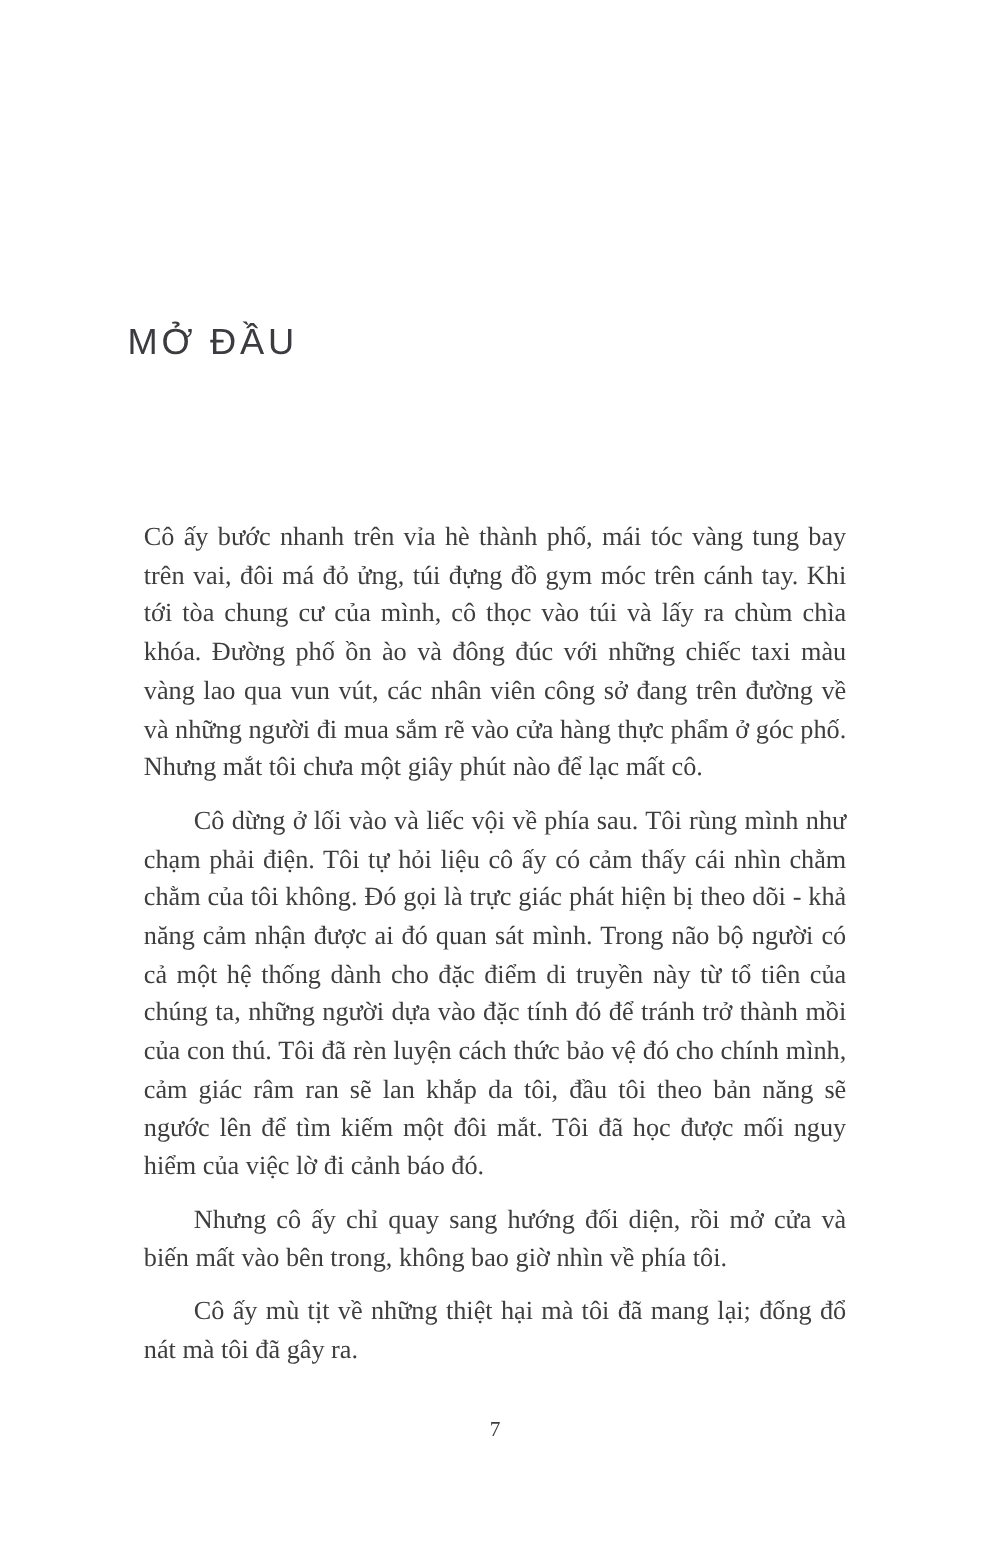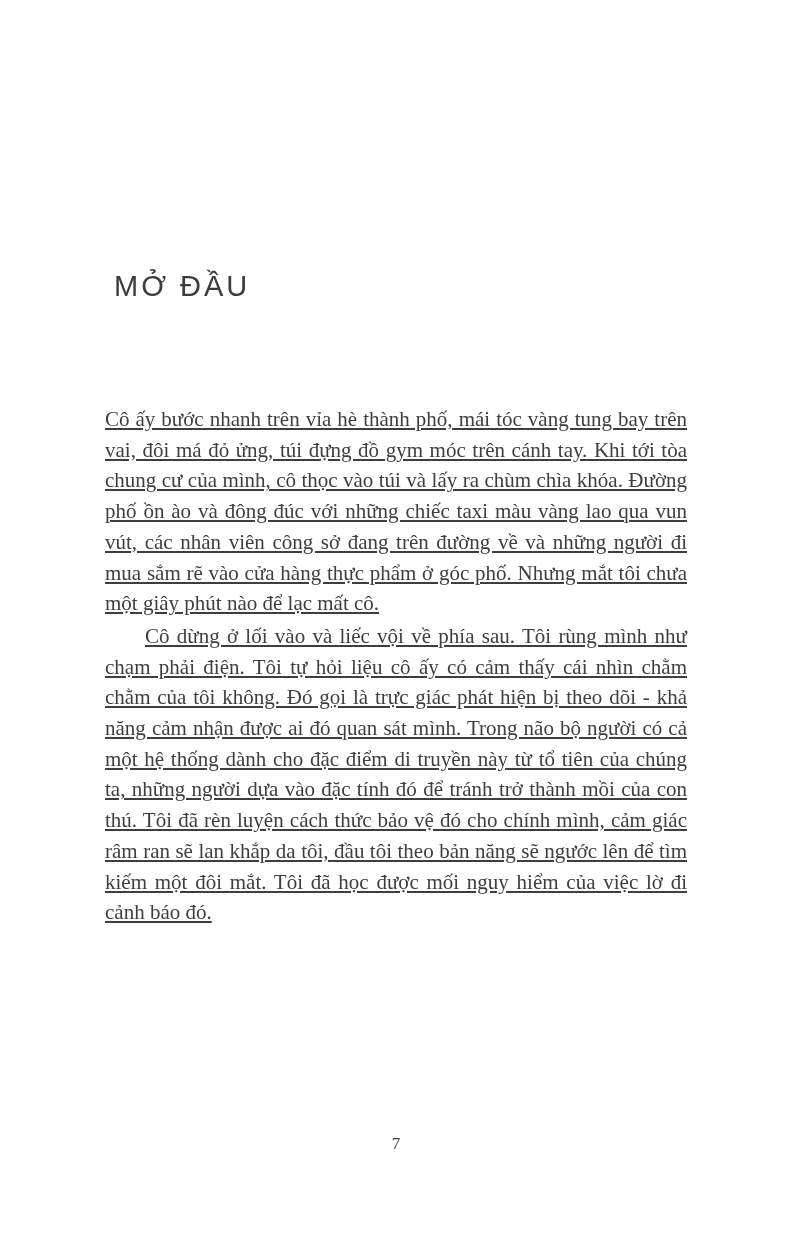--- a/index.html
+++ b/index.html
@@ -12,41 +12,40 @@
     width: 801px;
     height: 1245px;
     background: #ffffff;
     overflow: hidden;
     font-family: "Liberation Serif", "DejaVu Serif", serif;
   }
   .heading {
     position: absolute;
     left: 102px;
     top: 258px;
-    margin: 12px;
+    margin: 0;
     font-family: "Liberation Sans", "DejaVu Sans", sans-serif;
     font-size: 29px;
     font-weight: 400;
     letter-spacing: 3px;
     color: #3b3b40;
   }
   .body-text {
     position: absolute;
     left: 103px;
     top: 402px;
     width: 586px;
     font-size: 21px;
     line-height: 30.7px;
     color: #3e3e3e;
     text-align: justify;
   }
   .body-text p {
-    margin: 2px;
+    margin: 12px;
     padding: 0;
-    text-decoration: underline;
   }
   .body-text p + p {
     text-indent: 40px;
   }
   .page-number {
     position: absolute;
     left: 103px;
     width: 586px;
     top: 1134px;
     text-align: center;
@@ -56,16 +55,18 @@
 </style>
 </head>
 <body>
 
 <div class="page">
   <h1 class="heading">MỞ ĐẦU</h1>
 
   <div class="body-text">
     <p>Cô ấy bước nhanh trên vỉa hè thành phố, mái tóc vàng tung bay trên vai, đôi má đỏ ửng, túi đựng đồ gym móc trên cánh tay. Khi tới tòa chung cư của mình, cô thọc vào túi và lấy ra chùm chìa khóa. Đường phố ồn ào và đông đúc với những chiếc taxi màu vàng lao qua vun vút, các nhân viên công sở đang trên đường về và những người đi mua sắm rẽ vào cửa hàng thực phẩm ở góc phố. Nhưng mắt tôi chưa một giây phút nào để lạc mất cô.</p>
     <p>Cô dừng ở lối vào và liếc vội về phía sau. Tôi rùng mình như chạm phải điện. Tôi tự hỏi liệu cô ấy có cảm thấy cái nhìn chằm chằm của tôi không. Đó gọi là trực giác phát hiện bị theo dõi - khả năng cảm nhận được ai đó quan sát mình. Trong não bộ người có cả một hệ thống dành cho đặc điểm di truyền này từ tổ tiên của chúng ta, những người dựa vào đặc tính đó để tránh trở thành mồi của con thú. Tôi đã rèn luyện cách thức bảo vệ đó cho chính mình, cảm giác râm ran sẽ lan khắp da tôi, đầu tôi theo bản năng sẽ ngước lên để tìm kiếm một đôi mắt. Tôi đã học được mối nguy hiểm của việc lờ đi cảnh báo đó.</p>
+    <p>Nhưng cô ấy chỉ quay sang hướng đối diện, rồi mở cửa và biến mất vào bên trong, không bao giờ nhìn về phía tôi.</p>
+    <p>Cô ấy mù tịt về những thiệt hại mà tôi đã mang lại; đống đổ nát mà tôi đã gây ra.</p>
   </div>
 
   <div class="page-number">7</div>
 </div>
 
 </body></html>

